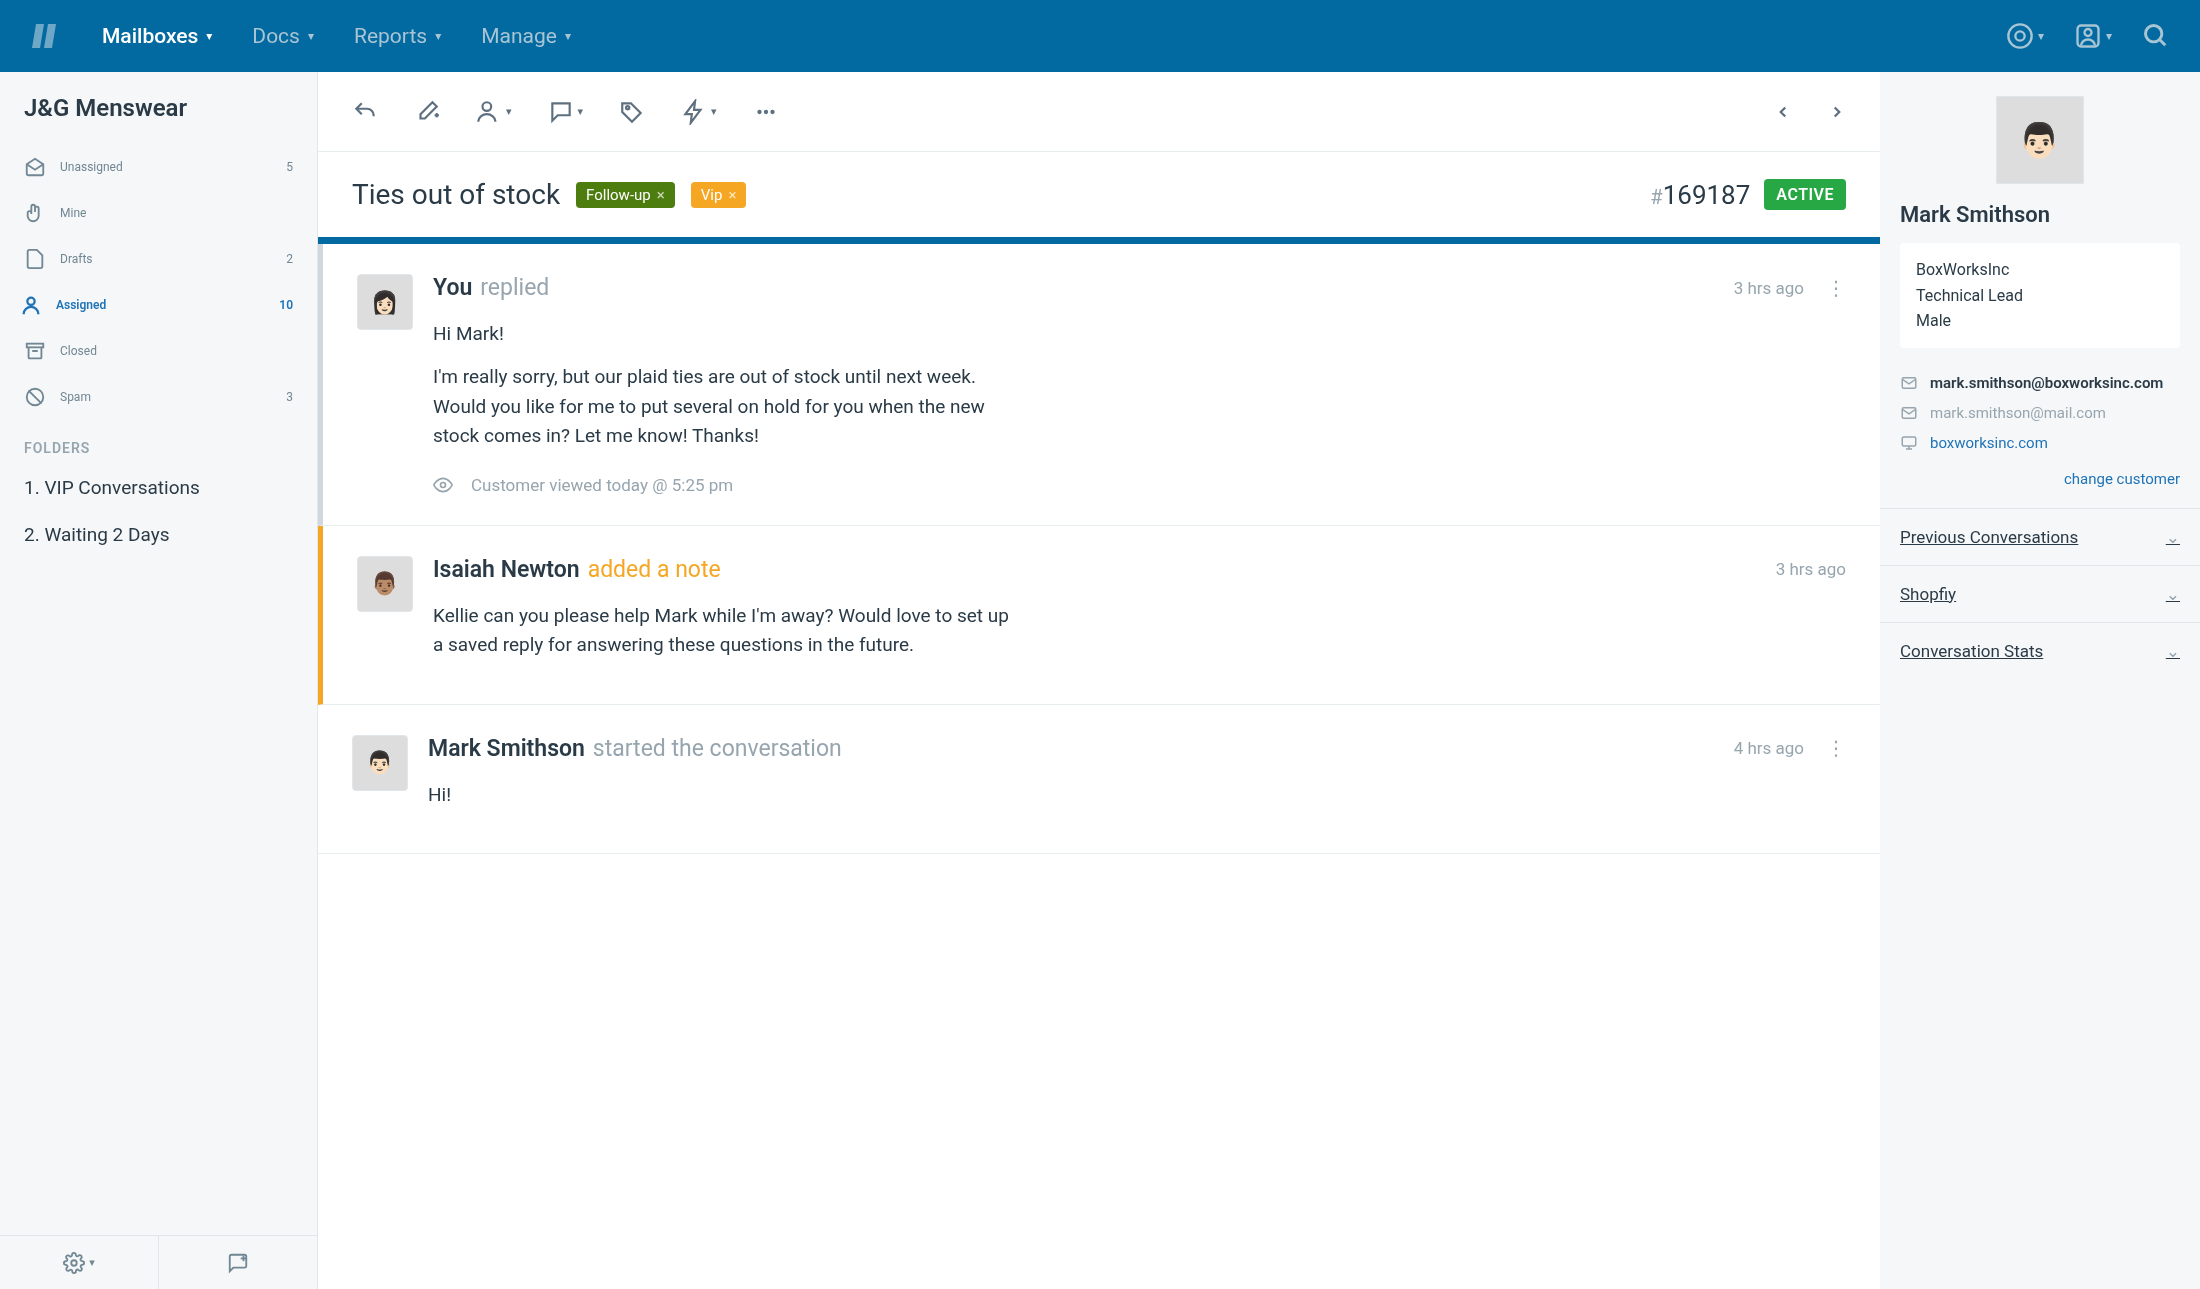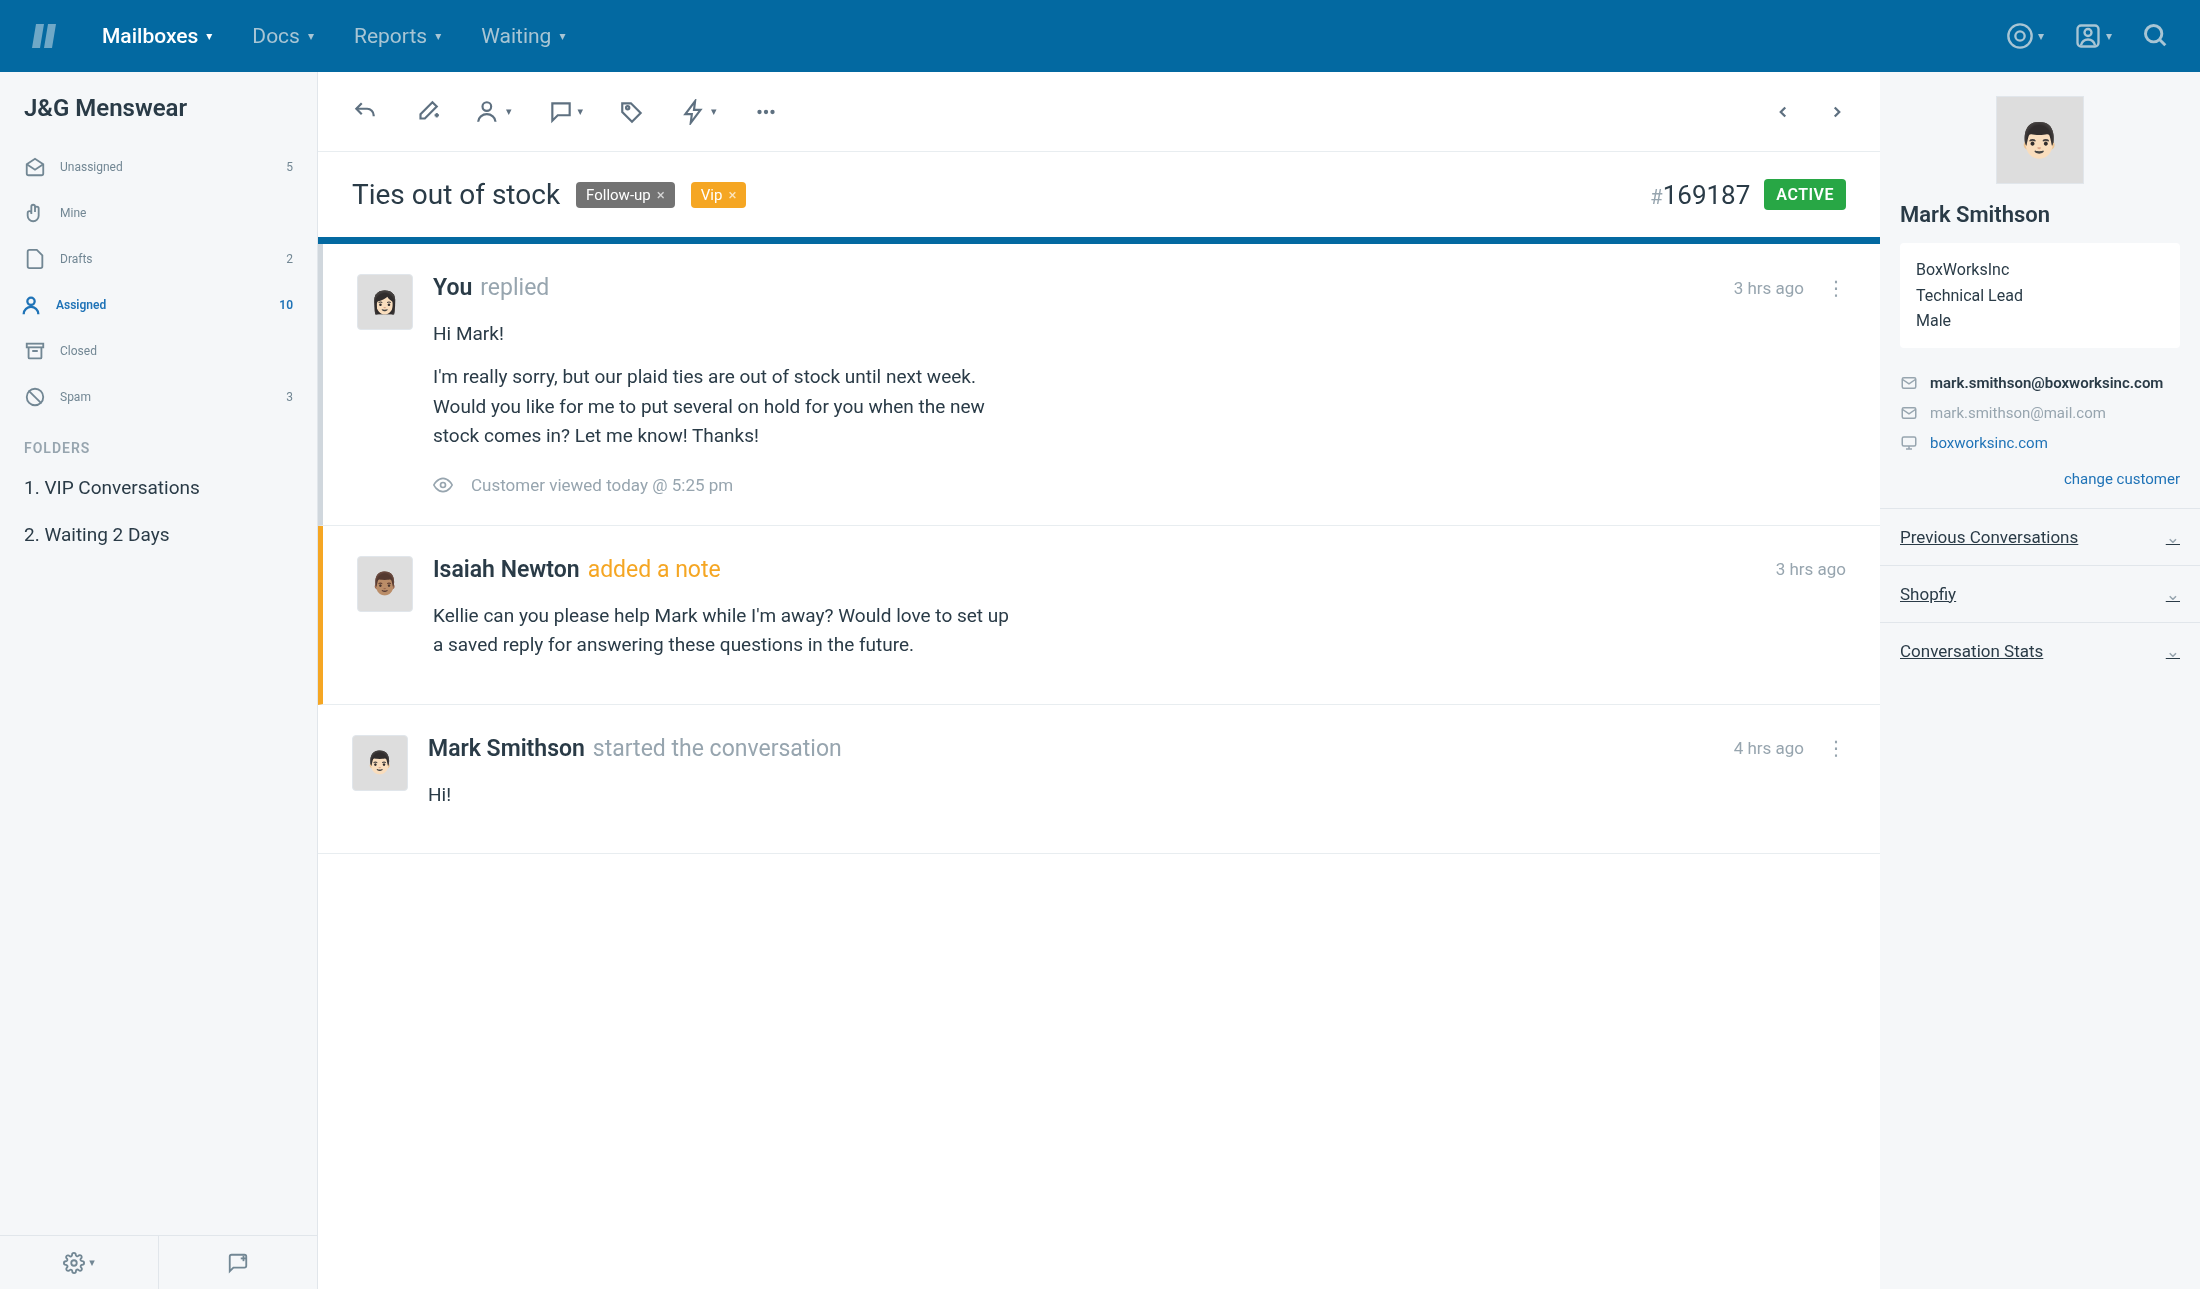--- a/index.html
+++ b/index.html
@@ -39,21 +39,21 @@
 .convo { flex: 1; background: #fff; display: flex; flex-direction: column; overflow: hidden; }
 .convo-toolbar { height: 80px; display: flex; align-items: center; padding: 0 34px; gap: 36px; border-bottom: 1px solid #e8edf0; }
 .toolbar-icon { color: #5e7080; cursor: pointer; display: flex; align-items: center; gap: 4px; }
 .toolbar-icon svg { width: 26px; height: 26px; }
 .toolbar-spacer { flex: 1; }
 .toolbar-nav svg { width: 18px; height: 18px; }
 
 .convo-header { padding: 26px 34px; display: flex; align-items: center; gap: 16px; border-bottom: 7px solid #0369a1; }
 .convo-title { font-size: 28px; font-weight: 400; color: #2a3b47; }
 .tag { padding: 4px 10px; border-radius: 4px; font-size: 15px; color: #fff; display: inline-flex; align-items: center; gap: 6px; }
-.tag-purple { background: #737373; }
+.tag-purple { background: #4d7c0f; }
 .tag-orange { background: #f5a623; }
 .tag-close { opacity: 0.7; cursor: pointer; }
 .convo-header-right { margin-left: auto; display: flex; align-items: center; gap: 14px; }
 .convo-id { font-size: 26px; color: #2a3b47; }
 .convo-id-hash { color: #97a5af; font-size: 20px; }
 .status-badge { background: #28a745; color: #fff; padding: 6px 12px; border-radius: 4px; font-size: 16px; font-weight: 600; letter-spacing: 0.5px; }
 
 .thread { flex: 1; overflow-y: auto; }
 .message { display: flex; padding: 30px 34px; gap: 20px; border-bottom: 1px solid #e8edf0; position: relative; }
 .message.note { border-left: 5px solid #f5a623; background: #fff; }
@@ -100,21 +100,21 @@
     </div>
     <div class="nav-item">
       <span>Docs</span>
       <span class="chev">▾</span>
     </div>
     <div class="nav-item">
       <span>Reports</span>
       <span class="chev">▾</span>
     </div>
     <div class="nav-item">
-      <span>Waiting</span>
+      <span>Manage</span>
       <span class="chev">▾</span>
     </div>
   </div>
   <div class="nav-right">
     <div class="nav-icon">
       <svg viewBox="0 0 24 24" fill="none" stroke="currentColor" stroke-width="2">
           <circle cx="12" cy="12" r="10"></circle>
           <circle cx="12" cy="12" r="4"></circle>
         </svg>
       <span style="font-size:12px">▾</span>

